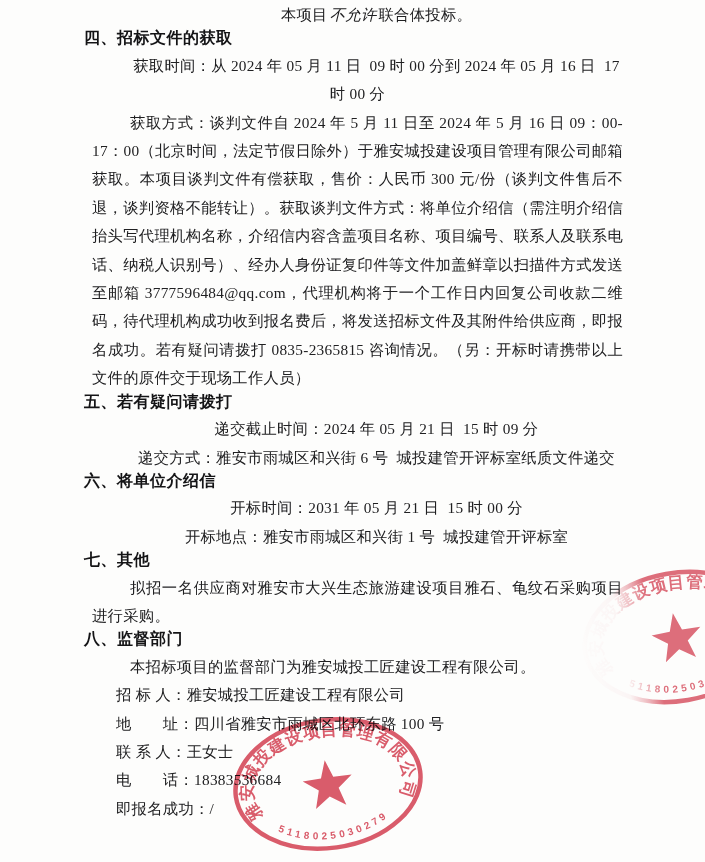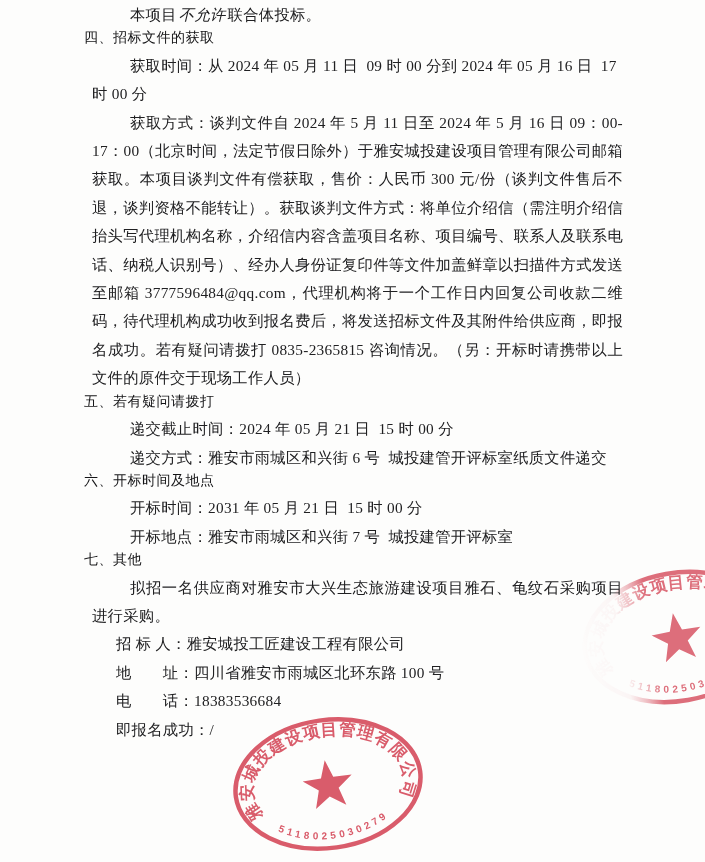--- a/index.html
+++ b/index.html
@@ -14,27 +14,27 @@
   }
   .content { padding-top: 1px; }
   p { margin: 0; }
   .body {
     font-size: 15.3px;
     line-height: 28.4px;
     letter-spacing: 0.3px;
     margin-left: 92px;
     width: 531px;
   }
-  .indent { text-indent: 38px; }
+  .indent { text-indent: 38px; text-align: center; }
   .just { text-align: justify; }
   .info { white-space: pre-wrap; }
   .em { font-style: italic; padding: 0 2px; }
   h2.sec {
-    font-size: 14px;
-    font-weight: normal;
+    font-size: 16px;
+    font-weight: bold;
     line-height: 28.4px;
     letter-spacing: 0.5px;
     margin: -5px 0 -1px 84px;
     color: #141416;
   }
   .contact {
     font-size: 15.3px;
     line-height: 28.4px;
     letter-spacing: 0.3px;
     margin-left: 116px;
@@ -89,33 +89,36 @@
 
   <div class="content">
 
     <p class="body indent"><span>本项目</span><span class="em">不允许</span><span>联合体投标。</span></p>
 
     <h2 class="sec">四、招标文件的获取</h2>
     <p class="body indent info">获取时间：从 2024 年 05 月 11 日  09 时 00 分到 2024 年 05 月 16 日  17 时 00 分</p>
     <p class="body indent just">获取方式：谈判文件自 2024 年 5 月 11 日至 2024 年 5 月 16 日 09：00-17：00（北京时间，法定节假日除外）于雅安城投建设项目管理有限公司邮箱获取。本项目谈判文件有偿获取，售价：人民币 300 元/份（谈判文件售后不退，谈判资格不能转让）。获取谈判文件方式：将单位介绍信（需注明介绍信抬头写代理机构名称，介绍信内容含盖项目名称、项目编号、联系人及联系电话、纳税人识别号）、经办人身份证复印件等文件加盖鲜章以扫描件方式发送至邮箱 3777596484@qq.com，代理机构将于一个工作日内回复公司收款二维码，待代理机构成功收到报名费后，将发送招标文件及其附件给供应商，即报名成功。若有疑问请拨打 0835-2365815 咨询情况。（另：开标时请携带以上文件的原件交于现场工作人员）</p>
 
     <h2 class="sec">五、若有疑问请拨打</h2>
-    <p class="body indent info">递交截止时间：2024 年 05 月 21 日  15 时 00 分</p>
+    <p class="body indent info">递交截止时间：2024 年 05 月 21 日  15 时 09 分</p>
     <p class="body indent info">递交方式：雅安市雨城区和兴街 6 号  城投建管开评标室纸质文件递交</p>
 
-    <h2 class="sec">六、开标时间及地点</h2>
+    <h2 class="sec">六、将单位介绍信</h2>
     <p class="body indent info">开标时间：2031 年 05 月 21 日  15 时 00 分</p>
-    <p class="body indent info">开标地点：雅安市雨城区和兴街 7 号  城投建管开评标室</p>
+    <p class="body indent info">开标地点：雅安市雨城区和兴街 1 号  城投建管开评标室</p>
 
     <h2 class="sec">七、其他</h2>
     <p class="body indent just">拟招一名供应商对雅安市大兴生态旅游建设项目雅石、龟纹石采购项目进行采购。</p>
 
+    <h2 class="sec">八、监督部门</h2>
+    <p class="body indent just">本招标项目的监督部门为雅安城投工匠建设工程有限公司。</p>
 
     <p class="contact">招 标 人：雅安城投工匠建设工程有限公司</p>
     <p class="contact">地　　址：四川省雅安市雨城区北环东路 100 号</p>
+    <p class="contact">联 系 人：王女士</p>
     <p class="contact">电　　话：18383536684</p>
     <p class="contact">即报名成功：/</p>
 
     <div class="block-gap"></div>
 
   </div>
 
   <div class="stamp" id="stamp-agency" style="color: rgb(216, 79, 95);">
     <svg viewBox="0 0 200 148">
       <g>

